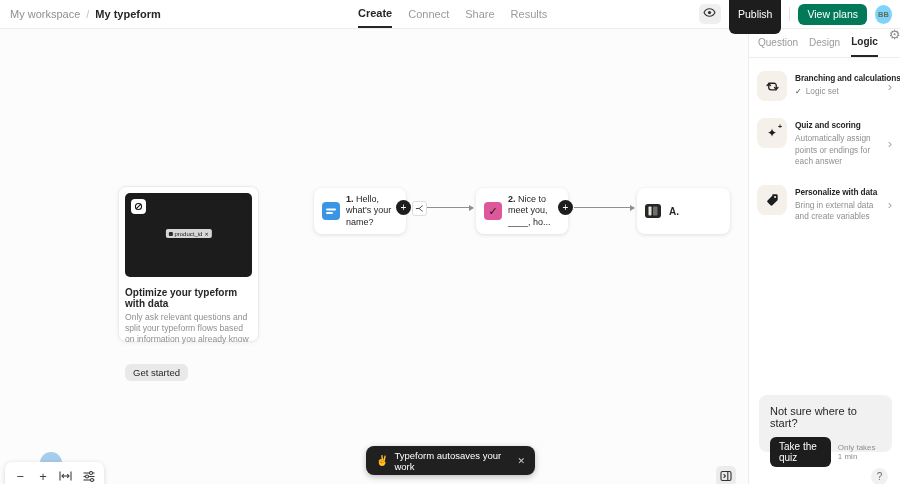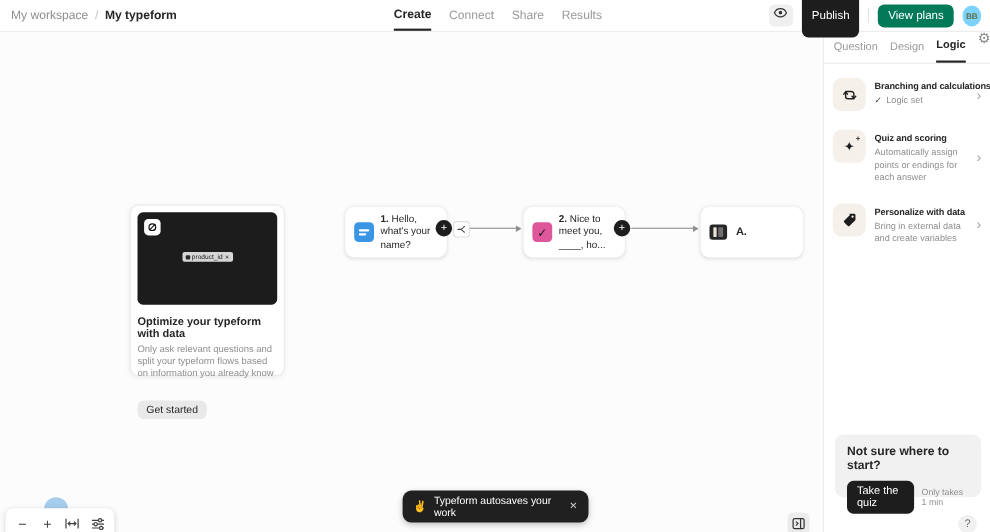--- a/index.html
+++ b/index.html
@@ -37,21 +37,21 @@
   .ptxt{padding-top:2px}
   .ptitle{font-size:8.3px;font-weight:700;color:#262627;white-space:nowrap;margin-bottom:3px;letter-spacing:-.1px}
   .pdesc{font-size:8.3px;color:#8f8f8f;line-height:1.4;width:92px}
   .pstatus{display:flex;gap:4px;font-size:8.3px;color:#8f8f8f;align-items:center}
   .pcheck{color:#3c3c3c;font-size:8px}
   .pchev{position:absolute;right:0;top:50%;transform:translateY(-50%);color:#a8a8a8;font-size:13px}
   .sparkle{position:relative;font-size:12px;color:#1d1d1d;line-height:1}
   .sparkle .sp{position:absolute;right:-5px;top:-4px;font-size:7px;font-weight:700}
   .startcard{position:absolute;left:10px;width:133px;top:367px;height:57px;background:#f1f1f1;border-radius:8px;
              padding:10px 11px;box-sizing:border-box}
-  .sc-title{font-size:11px;color:#262627;font-weight:700}
+  .sc-title{font-size:11px;color:#262627;font-weight:400}
   .sc-row{display:flex;align-items:center;gap:7px;margin-top:8px}
   .sc-btn{background:#1d1d1d;color:#fff;font-size:10px;padding:4px 9px;border-radius:6px;cursor:pointer}
   .sc-note{font-size:8px;color:#8f8f8f}
   .help{position:absolute;right:12px;top:440px;width:17px;height:17px;border-radius:50%;background:#f1f1f1;
         color:#6b6b6b;font-size:10px;display:flex;align-items:center;justify-content:center;cursor:pointer}
 
   
   .canvas{position:absolute;left:0;top:28px;width:748px;height:456px;background:#fcfcfc}
 
   .promo{position:absolute;left:118px;top:158px;width:141px;height:156px;background:#fff;border:1px solid #ececec;

